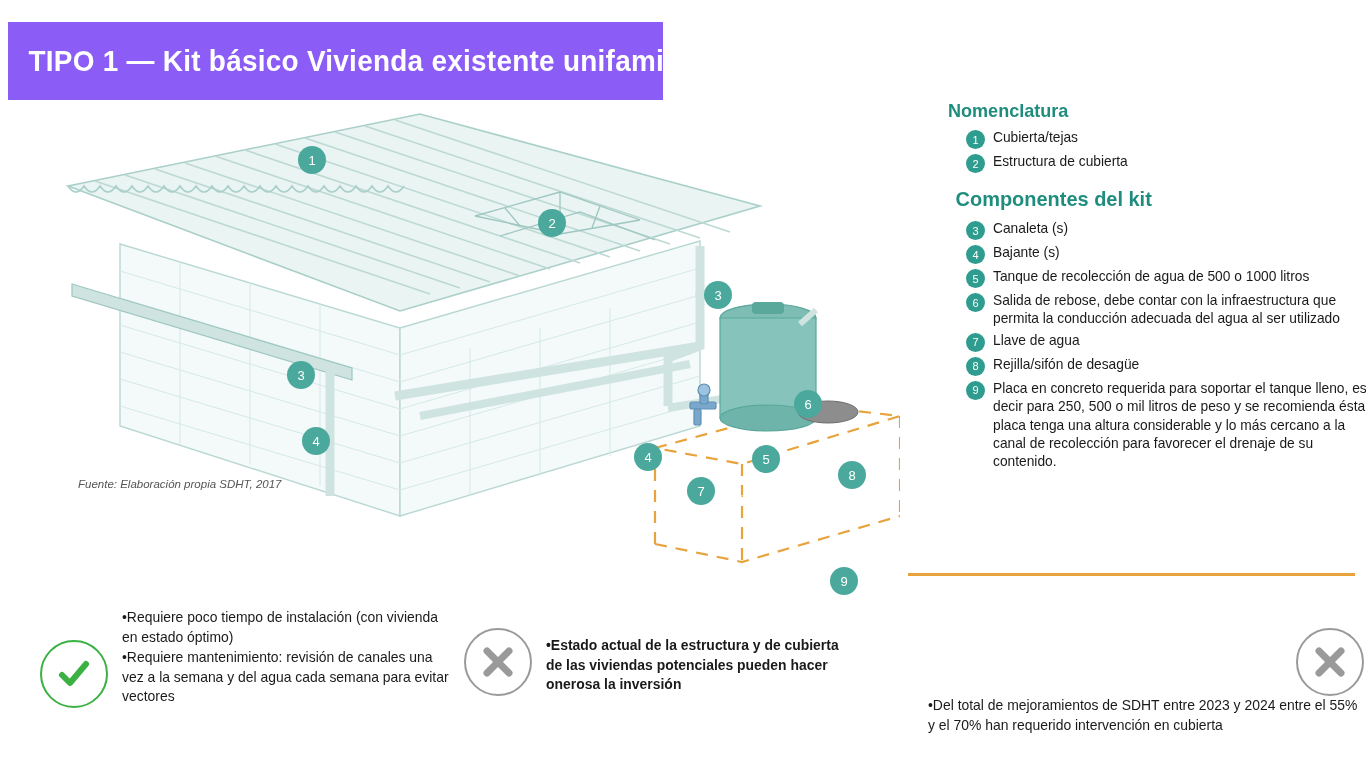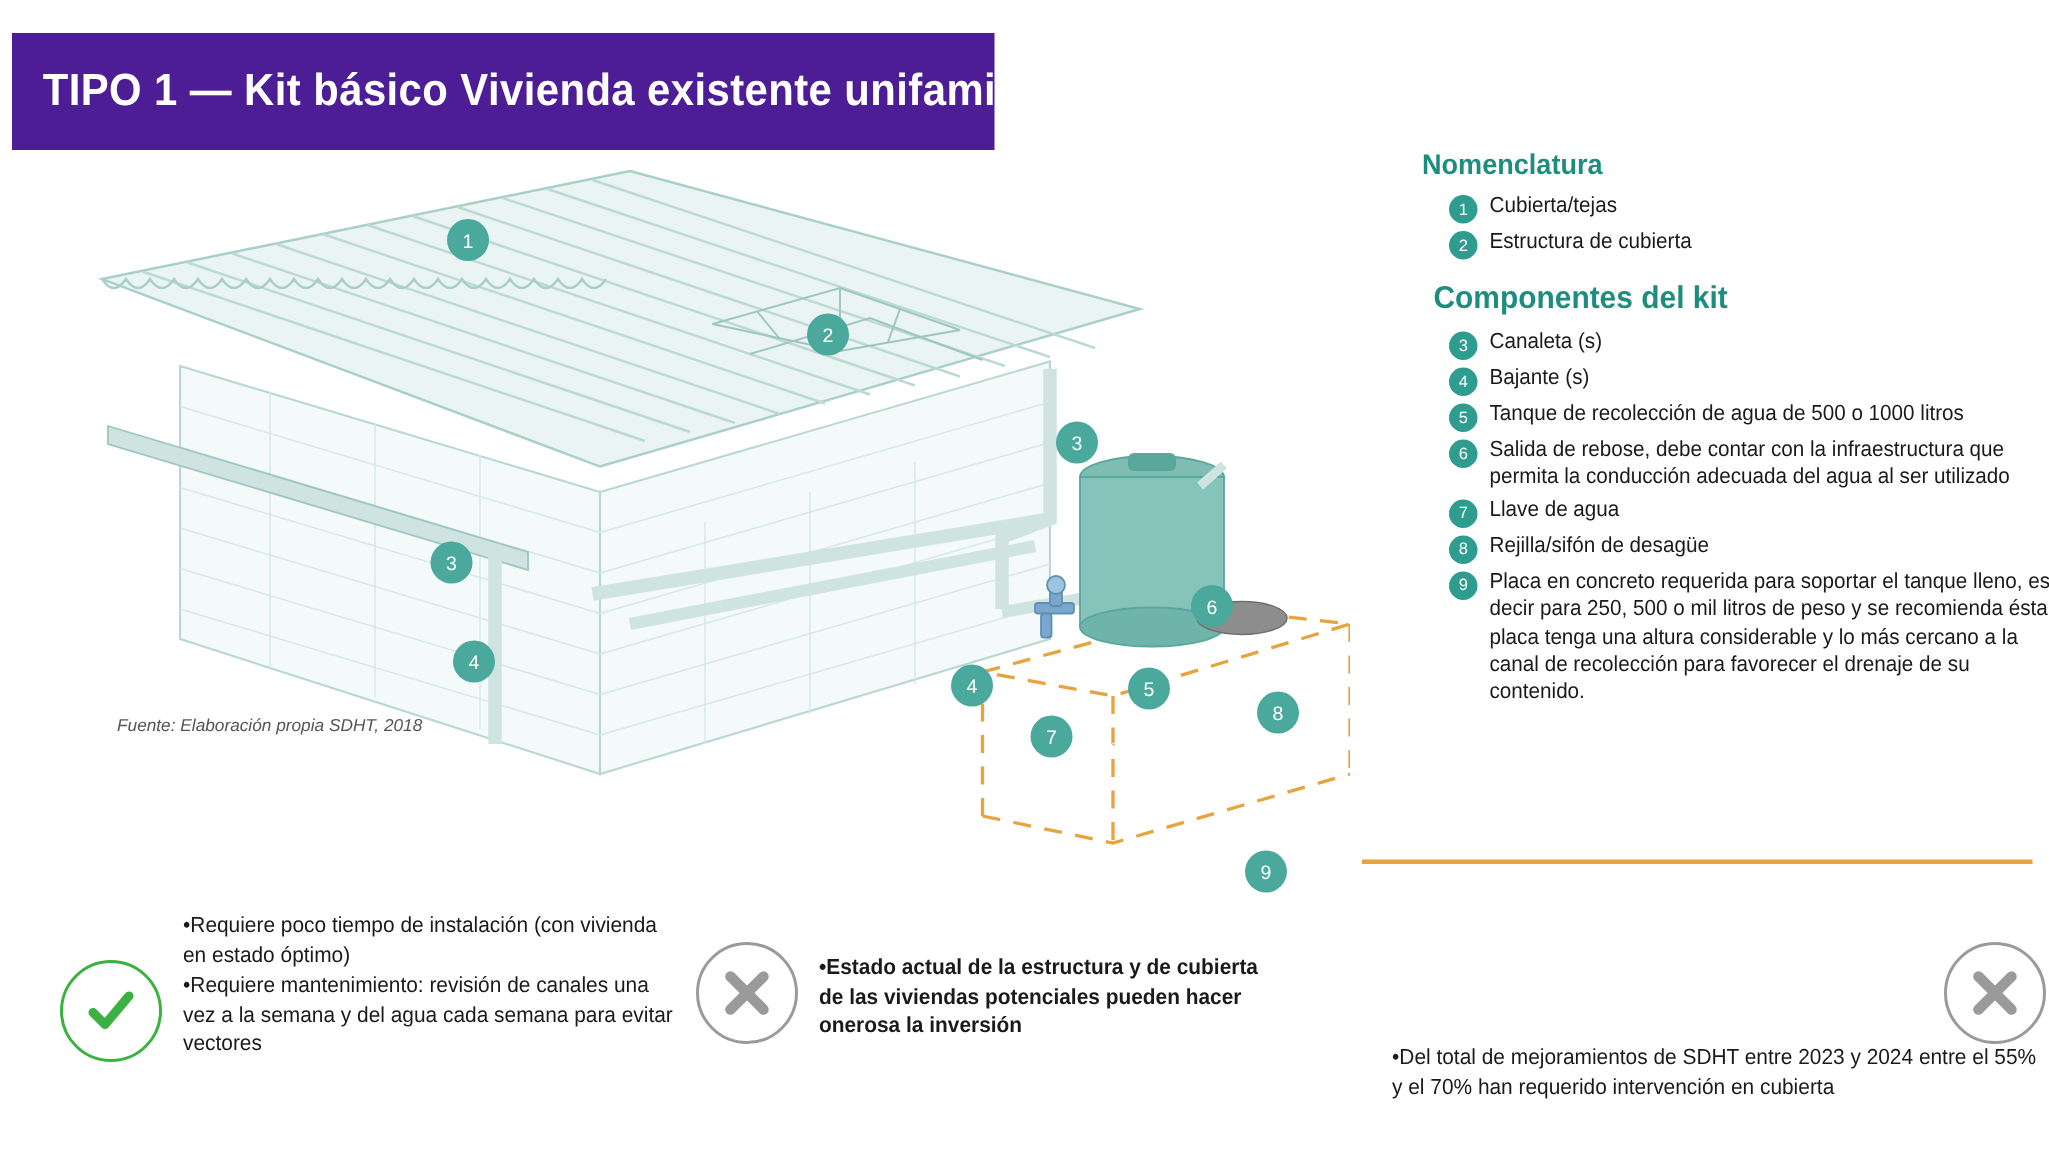--- a/index.html
+++ b/index.html
@@ -16,21 +16,21 @@
     color: #222;
   }
 
   
   #title-banner {
     position: absolute;
     left: 8px;
     top: 22px;
     width: 655px;
     height: 78px;
-    background: #4c1d95;
+    background: #8b5cf6;
     display: flex;
     align-items: center;
   }
   #title-banner .title-text {
     color: #ffffff;
     font-size: 30px;
     font-weight: bold;
     letter-spacing: 0.3px;
     padding-left: 22px;
     font-family: "Liberation Sans Narrow", "Liberation Sans", sans-serif;
@@ -281,21 +281,21 @@
   <div class="marker" style="left:634px;top:347px;">4</div>
   <div class="marker" style="left:752px;top:349px;">5</div>
   <div class="marker" style="left:794px;top:294px;">6</div>
   <div class="marker" style="left:687px;top:381px;">7</div>
   <div class="marker" style="left:838px;top:365px;">8</div>
   <div class="marker" style="left:830px;top:471px;">9</div>
 
   <div class="tank-label" style="left:725px;top:385px;">Tanque de recolección de agua</div>
 </div>
 
-<div id="source-note">Fuente: Elaboración propia SDHT, 2018</div>
+<div id="source-note">Fuente: Elaboración propia SDHT, 2017</div>
 
 <div id="legend-panel">
   <div class="legend-title">Nomenclatura</div>
 
   <div class="legend-row">
     <span class="legend-num">1</span>
     <span class="legend-text">Cubierta/tejas</span>
   </div>
   <div class="legend-row">
     <span class="legend-num">2</span>

